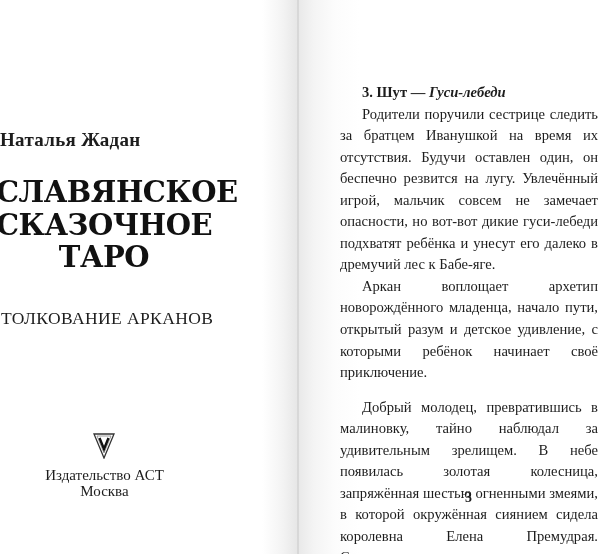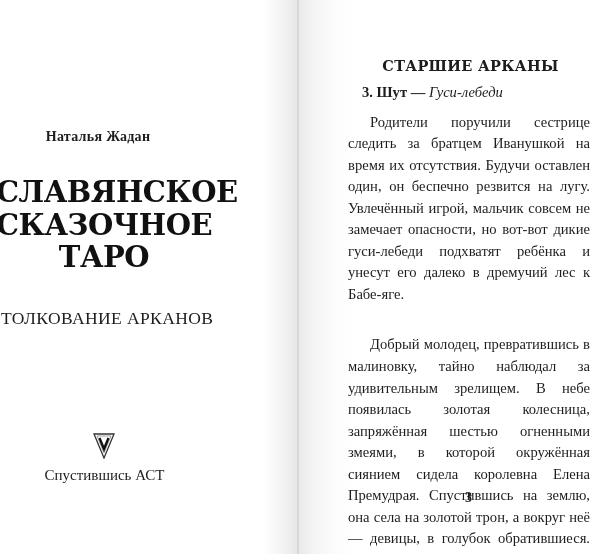--- a/index.html
+++ b/index.html
@@ -19,21 +19,21 @@
     background: #d8d8d8;
   }
   .page-right {
     left: 299px; width: 301px;
     background: linear-gradient(to right, #e9e9e9 0%, #f4f4f4 5%, #fcfcfc 12%, #ffffff 20%, #ffffff 100%);
   }
 
   
   .author {
     position: absolute; left: 0; width: 196px; top: 129px;
-    text-align: center; font-weight: bold; font-size: 14px; letter-spacing: 0.3px;
+    font-weight: bold; font-size: 19px; letter-spacing: 0.3px;
   }
   .title {
     position: absolute; left: -4px; width: 216px; top: 176px;
     text-align: center;
     font-family: "DejaVu Serif", serif; font-weight: bold;
     font-size: 29px; line-height: 32.5px; letter-spacing: -0.5px;
     color: #111111;
   }
   .title span { display: block; white-space: nowrap; }
   .subtitle {
@@ -50,22 +50,22 @@
   .section-heading {
     position: absolute; left: 0; width: 301px; top: 57px;
     text-align: center; font-family: "DejaVu Serif", serif; font-weight: bold;
     font-size: 14.5px; letter-spacing: 0.3px; padding-left: 42px; box-sizing: border-box;
   }
   .text-col {
     position: absolute; left: 41px; top: 82px; width: 258px;
     font-size: 14.6px; line-height: 21.55px;
   }
   .arcana-title { font-weight: bold; padding-left: 22px; white-space: nowrap; }
-  .arcana-title i { font-weight: normal; }
-  .para { text-align: justify; text-indent: 22px; margin: 8px; hyphens: manual; }
+  .arcana-title i { font-weight: bold; }
+  .para { text-align: justify; text-indent: 22px; margin: 0; hyphens: manual; }
   .spacer { height: 13px; }
   .page-number {
     position: absolute; left: 166px; top: 490px; font-size: 14px; font-weight: bold;
   }
 </style>
 </head>
 <body>
 
 <div class="page page-left">
   <div class="author">Наталья Жадан</div>
@@ -74,30 +74,31 @@
     <span>СКАЗОЧНОЕ</span>
     <span>ТАРО</span>
   </div>
   <div class="subtitle">ТОЛКОВАНИЕ АРКАНОВ</div>
   <svg class="logo" viewBox="0 0 22 26">
     <polygon points="1,1 21,1 11,25" fill="none" stroke="#333" stroke-width="1.3"></polygon>
     <polygon points="4,3 18,3 11,20" fill="none" stroke="#777" stroke-width="0.7"></polygon>
     <path d="M6.5,5 L11,16 L15.5,5" fill="none" stroke="#111" stroke-width="2.4" stroke-linejoin="miter"></path>
   </svg>
   <div class="publisher">
-    <div>Спустившись АСТ</div>
+    <div>Издательство АСТ</div>
+    <div>Москва</div>
   </div>
 </div>
 
 <div class="gutter-line"></div>
 
 <div class="page page-right">
-  <div class="section-heading">СТАРШИЕ АРКАНЫ</div>
 
   <div class="text-col">
     <div class="arcana-title"><span>3. Шут —</span> <i>Гуси-лебеди</i></div>
     <p class="para">Родители поручили сестрице следить за братцем Иванушкой на время их отсутствия. Будучи оставлен один, он беспечно резвится на лугу. Увлечённый игрой, мальчик совсем не замечает опасности, но вот-вот дикие гуси-лебеди подхватят ребёнка и унесут его далеко в дремучий лес к Бабе-яге.</p>
+    <p class="para">Аркан воплощает архетип новорождённого младенца, начало пути, открытый разум и детское удивление, с которыми ребёнок начинает своё приключение.</p>
     <div class="spacer"></div>
     <p class="para">Добрый молодец, превратившись в малиновку, тайно наблюдал за удивительным зрелищем. В небе появилась золотая колесница, запряжённая шестью огненными змеями, в которой окружённая сиянием сидела королевна Елена Премудрая. Спустившись на землю, она села на золотой трон, а вокруг неё — девицы, в голубок обратившиеся. Подозвала их к себе Елена Премудрая да начала учить</p>
   </div>
 
   <div class="page-number">3</div>
 </div>
 
 </body></html>

